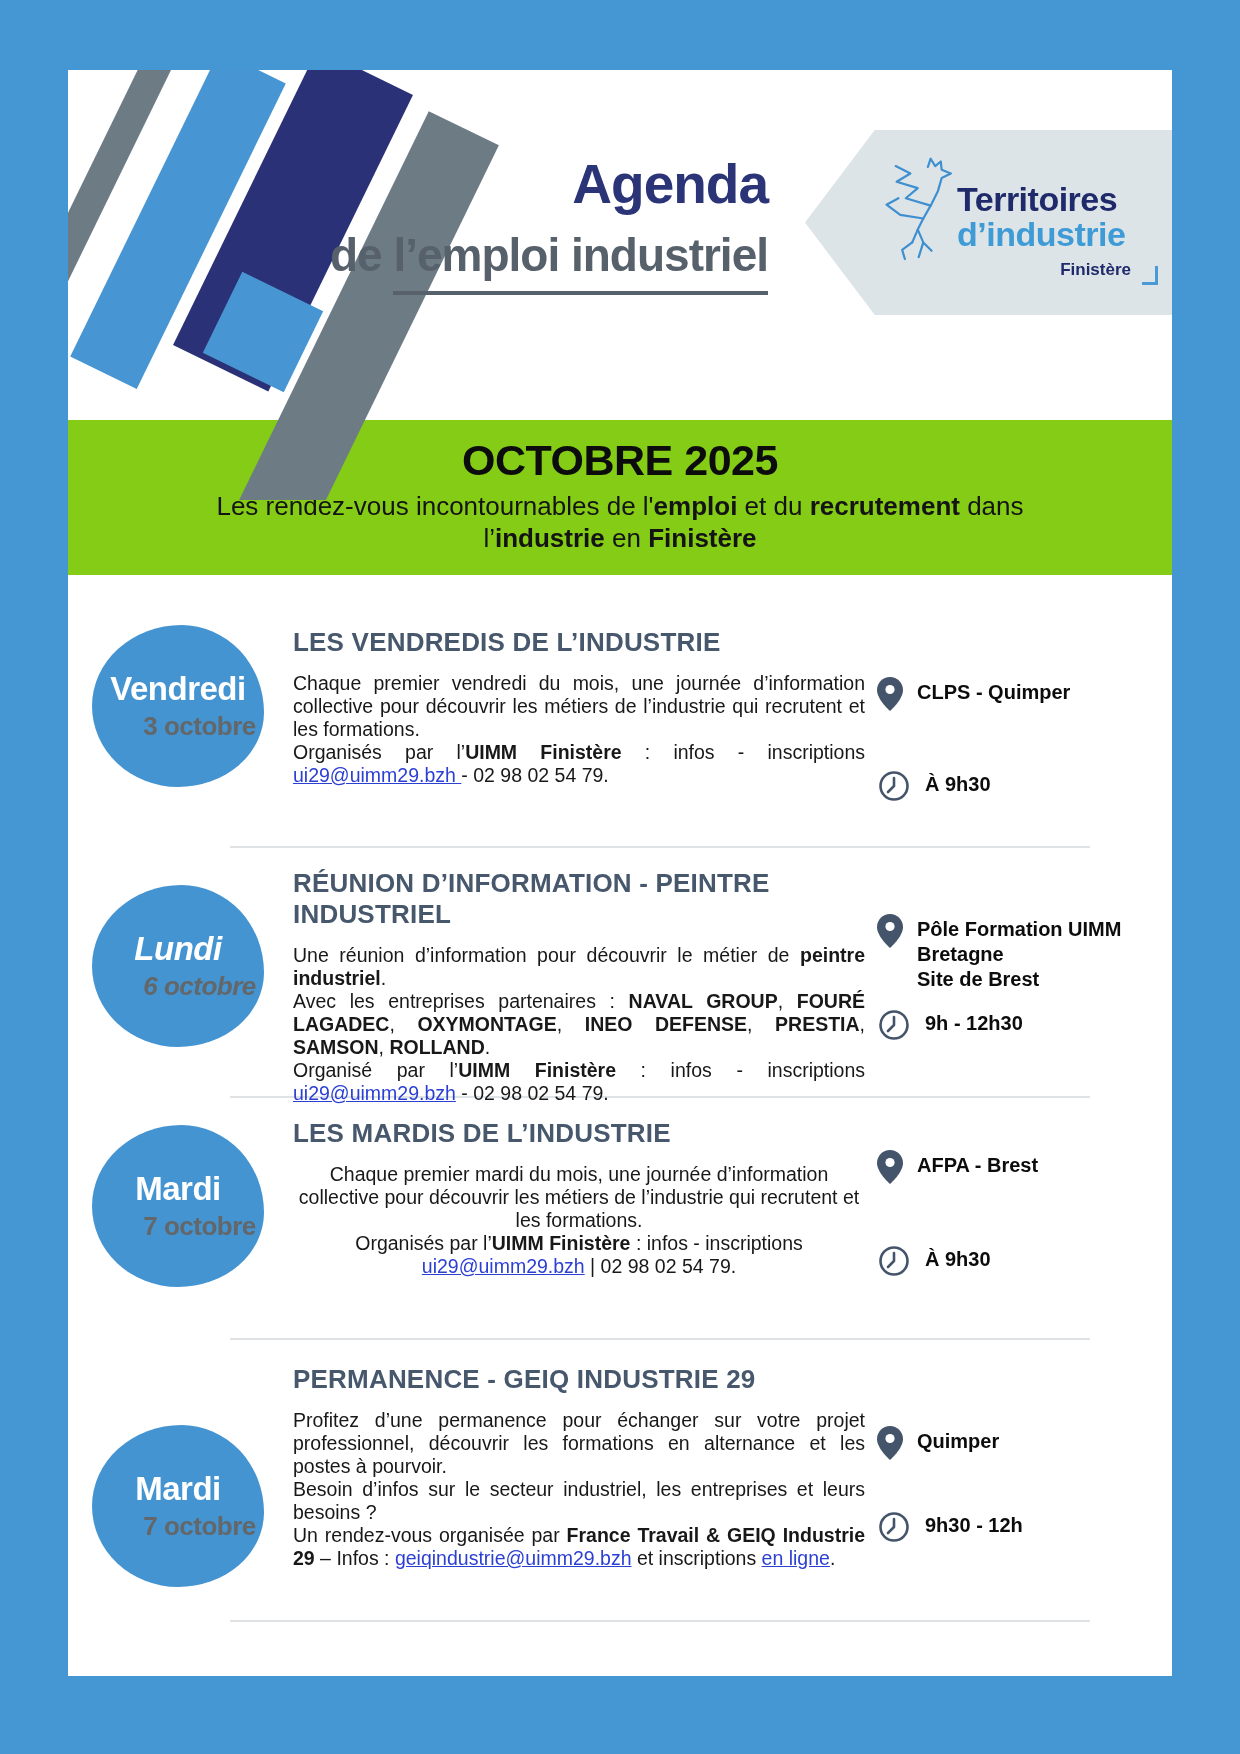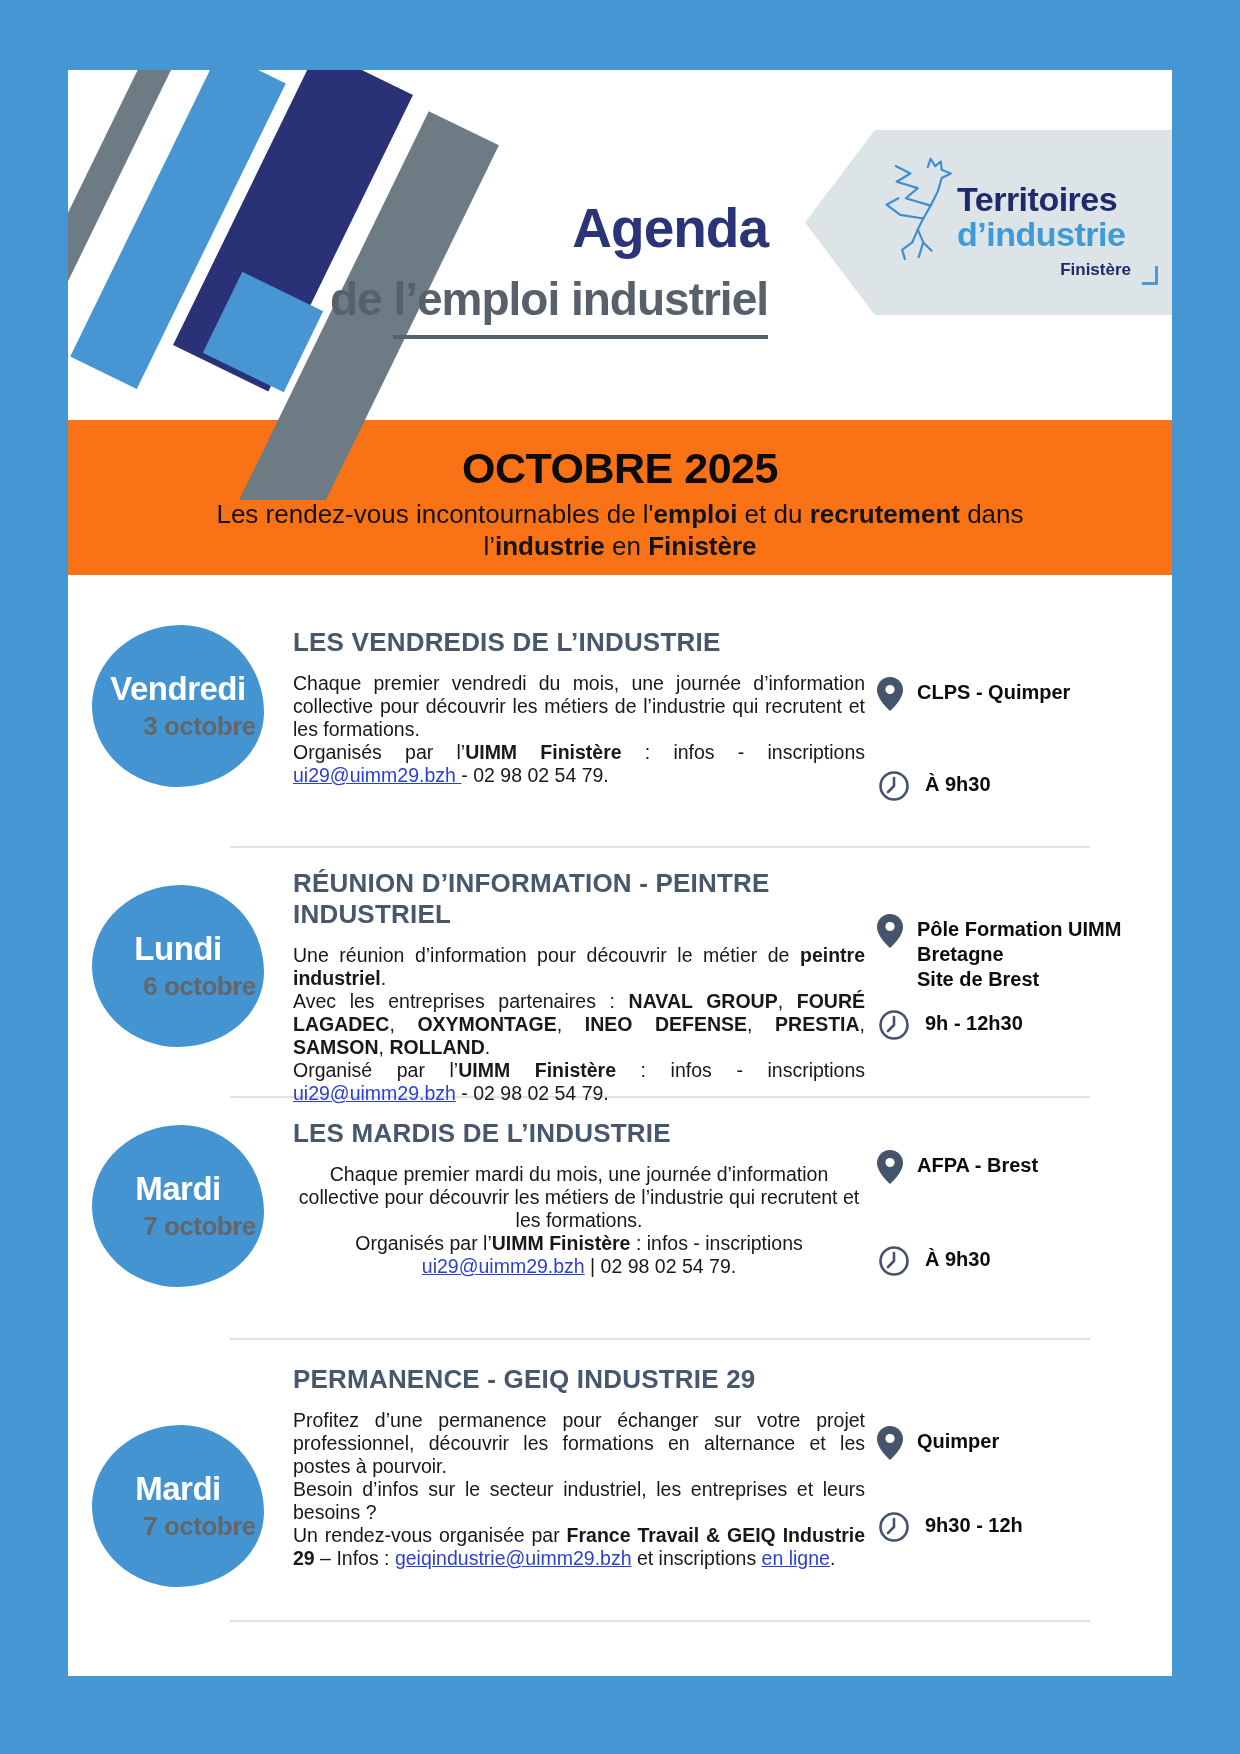--- a/index.html
+++ b/index.html
@@ -17,36 +17,36 @@
   
   .header{position:relative;height:350px;}
   .decor{position:absolute;left:0;top:0;width:470px;height:430px;overflow:hidden;}
   .stripe{position:absolute;transform:translate(-50%,-50%) rotate(-64deg);}
   .s1{width:260px;height:30px;background:#6d7b85;left:40px;top:95px;}
   .s2{width:340px;height:74px;background:#4796d3;left:110px;top:150px;}
   .s3{width:330px;height:106px;background:#2b3176;left:225px;top:150px;}
   .s4{width:90px;height:90px;background:#4796d3;left:195px;top:262px;}
   .s5{width:460px;height:78px;background:#6d7b85;left:295px;top:265px;}
   .title-block{position:absolute;left:180px;top:82px;width:520px;text-align:right;white-space:nowrap;}
-  .title-l1{font-size:55px;font-weight:800;color:#2c3478;letter-spacing:-1px;font-stretch:condensed;margin-top:44px;}
+  .title-l1{font-size:55px;font-weight:800;color:#2c3478;letter-spacing:-1px;font-stretch:condensed;}
   .title-l2{font-size:46px;font-weight:800;color:#57616b;letter-spacing:-1px;font-stretch:condensed;margin-top:12px;}
   .useg{border-bottom:4px solid #57616b;padding-bottom:10px;}
   .logo-badge{
     position:absolute;right:0;top:60px;width:367px;height:185px;background:#dde4e7;
     clip-path:polygon(0 50%, 19% 0, 100% 0, 100% 100%, 19% 100%);
   }
   .rooster{position:absolute;left:64px;top:24px;}
   .logo-text{position:absolute;left:152px;top:52px;width:200px;}
   .logo-l1{font-size:34px;font-weight:800;color:#1f2a6b;letter-spacing:-0.5px;line-height:1.02;}
   .logo-l2{font-size:34px;font-weight:800;color:#3e9bd6;letter-spacing:-0.5px;line-height:1.02;}
   .logo-region{font-size:17px;font-weight:700;color:#1f2a6b;text-align:right;margin-top:9px;padding-right:26px;}
   .bracket{position:absolute;right:14px;bottom:30px;width:13px;height:16px;
     border-right:3px solid #4a9ad6;border-bottom:3px solid #4a9ad6;}
   
-  .banner{background:#f97316;text-align:center;padding:24px 90px 18px;box-sizing:border-box;height:155px;}
+  .banner{background:#84cc16;text-align:center;padding:16px 90px 18px;box-sizing:border-box;height:155px;}
   .month{font-size:43px;font-weight:900;color:#0c0c0c;letter-spacing:-0.5px;font-stretch:condensed;}
   .subtitle{font-size:26px;color:#141414;line-height:1.22;margin-top:6px;}
   
   .event{position:relative;display:flex;box-sizing:border-box;}
   .e1{height:271px;} .e2{height:248px;} .e3{height:240px;} .e4{height:280px;}
   .badge-col{flex:0 0 225px;position:relative;}
   .date-badge{
     position:absolute;left:24px;width:172px;height:162px;background:#4494d2;
     border-radius:52% 48% 50% 50% / 50% 54% 46% 50%;
     display:flex;flex-direction:column;align-items:center;justify-content:center;
@@ -56,21 +56,21 @@
   .content-col{flex:0 0 572px;box-sizing:border-box;}
   .event-title{font-size:26px;font-weight:700;color:#47586d;margin:0 0 14px;letter-spacing:0.2px;}
   .content-col p{font-size:19.5px;line-height:1.18;color:#181818;text-align:justify;margin:0;}
   .event.left-align .content-col p{text-align:center;}
   .org{margin-top:24px;}
   a.link{color:#2b3fd3;text-decoration:underline;cursor:pointer;}
   .info-col{flex:1;padding-left:12px;box-sizing:border-box;}
   .info-item{display:flex;gap:14px;align-items:flex-start;}
   .info-label{font-size:20px;font-weight:700;color:#0c0c0c;line-height:1.25;white-space:pre-line;padding-top:3px;}
   .e1 .content-col{padding-top:52px;} .e1 .info-col{padding-top:102px;} .e1 .clock-item{margin-top:58px;} .e1 .date-badge{top:50px;}
-  .e2 .content-col{padding-top:20px;} .e2 .info-col{padding-top:66px;}  .e2 .clock-item{margin-top:16px;} .e2 .date-badge{top:37px;}
+  .e2 .content-col{padding-top:20px;} .e2 .info-col{padding-top:66px;}  .e2 .clock-item{margin-top:16px;} .e2 .date-badge{top:37px;font-style:italic;}
   .e3 .content-col{padding-top:20px;} .e3 .info-col{padding-top:52px;}  .e3 .clock-item{margin-top:60px;} .e3 .date-badge{top:27px;}
   .e4 .content-col{padding-top:24px;} .e4 .info-col{padding-top:86px;}  .e4 .clock-item{margin-top:50px;} .e4 .date-badge{top:85px;}
   .divider{border:none;height:0;border-top:2px solid #e0e3e5;margin:0 82px 0 162px;}
 </style>
 </head>
 <body>
 
 <div class="card">
 
   <div class="header">

